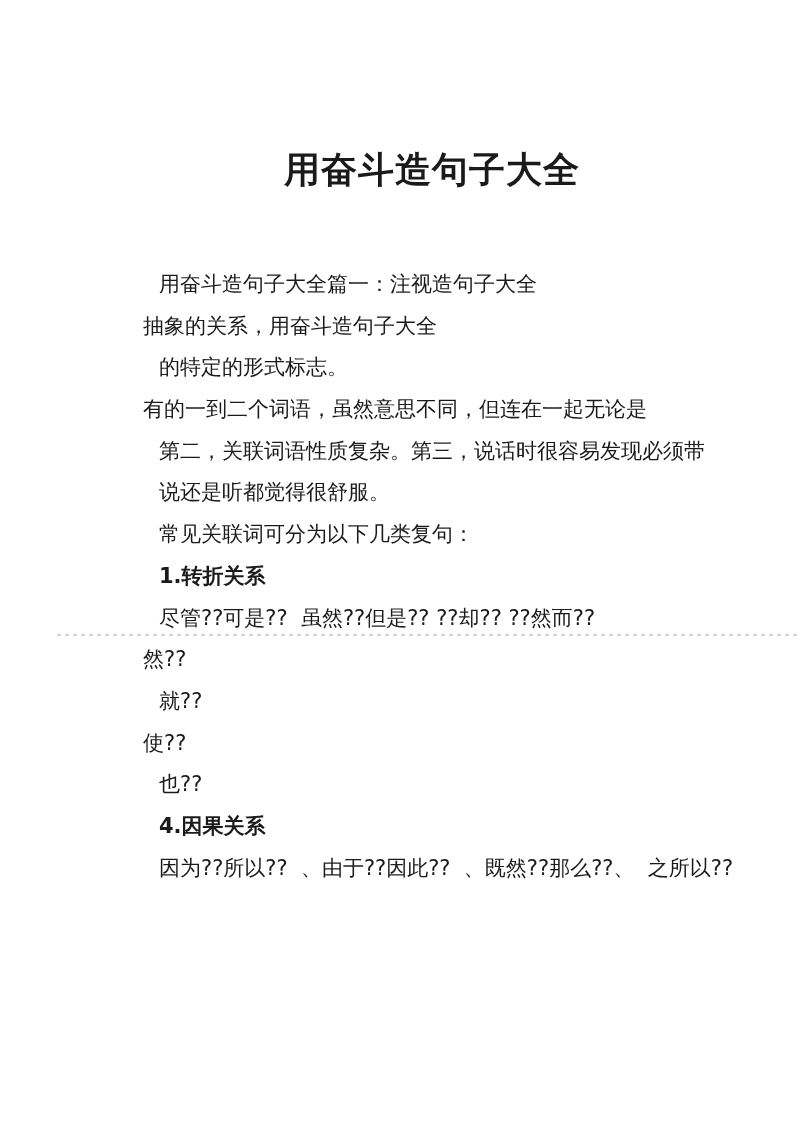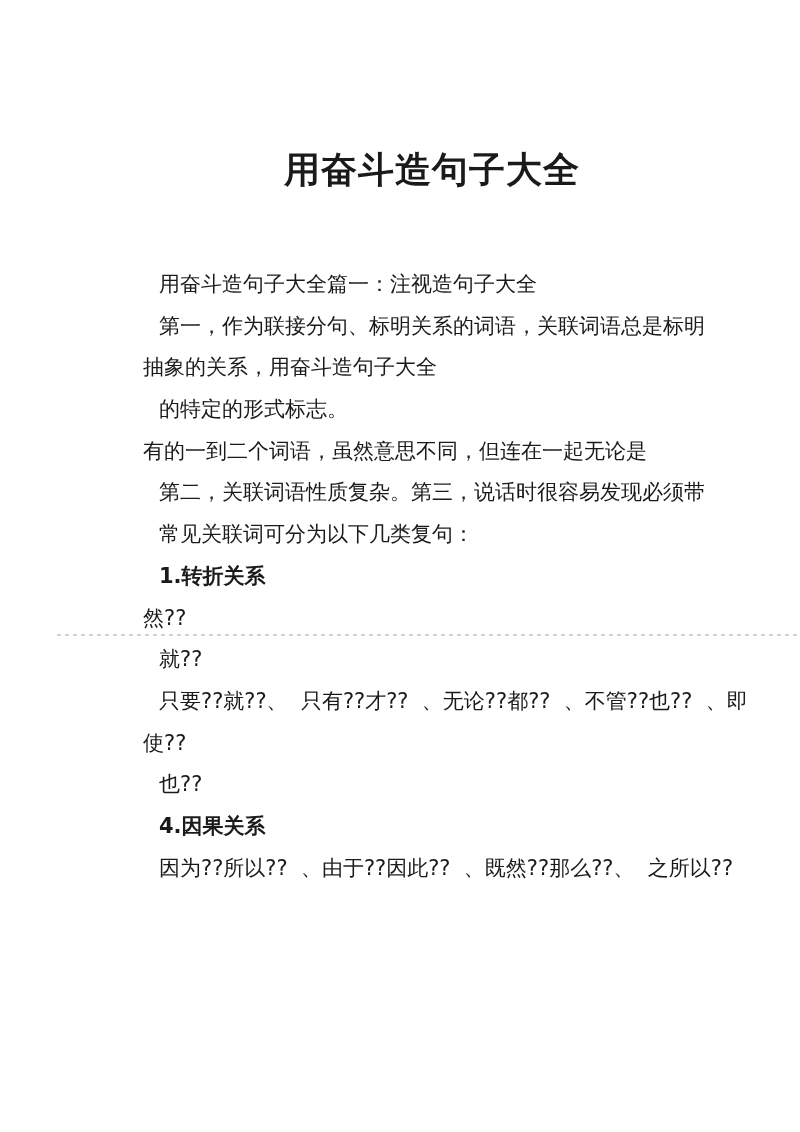--- a/index.html
+++ b/index.html
@@ -66,28 +66,28 @@
 </head>
 <body>
 
 <div class="page">
   <h1 class="doc-title">用奋斗造句子大全</h1>
 
   <div class="page-break-line"></div>
 
   <div class="doc-body">
       <div class="doc-line indent">用奋斗造句子大全篇一：注视造句子大全</div>
-      <div class="doc-line indent">第一，作为联接分句、标明关系的词语，关联词语总是标明</div>
       <div class="doc-line">抽象的关系，用奋斗造句子大全</div>
       <div class="doc-line indent">的特定的形式标志。</div>
       <div class="doc-line">有的一到二个词语，虽然意思不同，但连在一起无论是</div>
       <div class="doc-line indent">第二，关联词语性质复杂。第三，说话时很容易发现必须带</div>
+      <div class="doc-line indent">说还是听都觉得很舒服。</div>
       <div class="doc-line indent">常见关联词可分为以下几类复句：</div>
       <div class="doc-line indent bold">1.转折关系</div>
+      <div class="doc-line indent">尽管??可是??  虽然??但是?? ??却?? ??然而??</div>
       <div class="doc-line">然??</div>
       <div class="doc-line indent">就??</div>
-      <div class="doc-line indent">只要??就??、  只有??才??  、无论??都??  、不管??也??  、即</div>
       <div class="doc-line">使??</div>
       <div class="doc-line indent">也??</div>
       <div class="doc-line indent bold">4.因果关系</div>
       <div class="doc-line indent">因为??所以??  、由于??因此??  、既然??那么??、  之所以??</div>
     </div>
 </div>
 
 </body></html>

